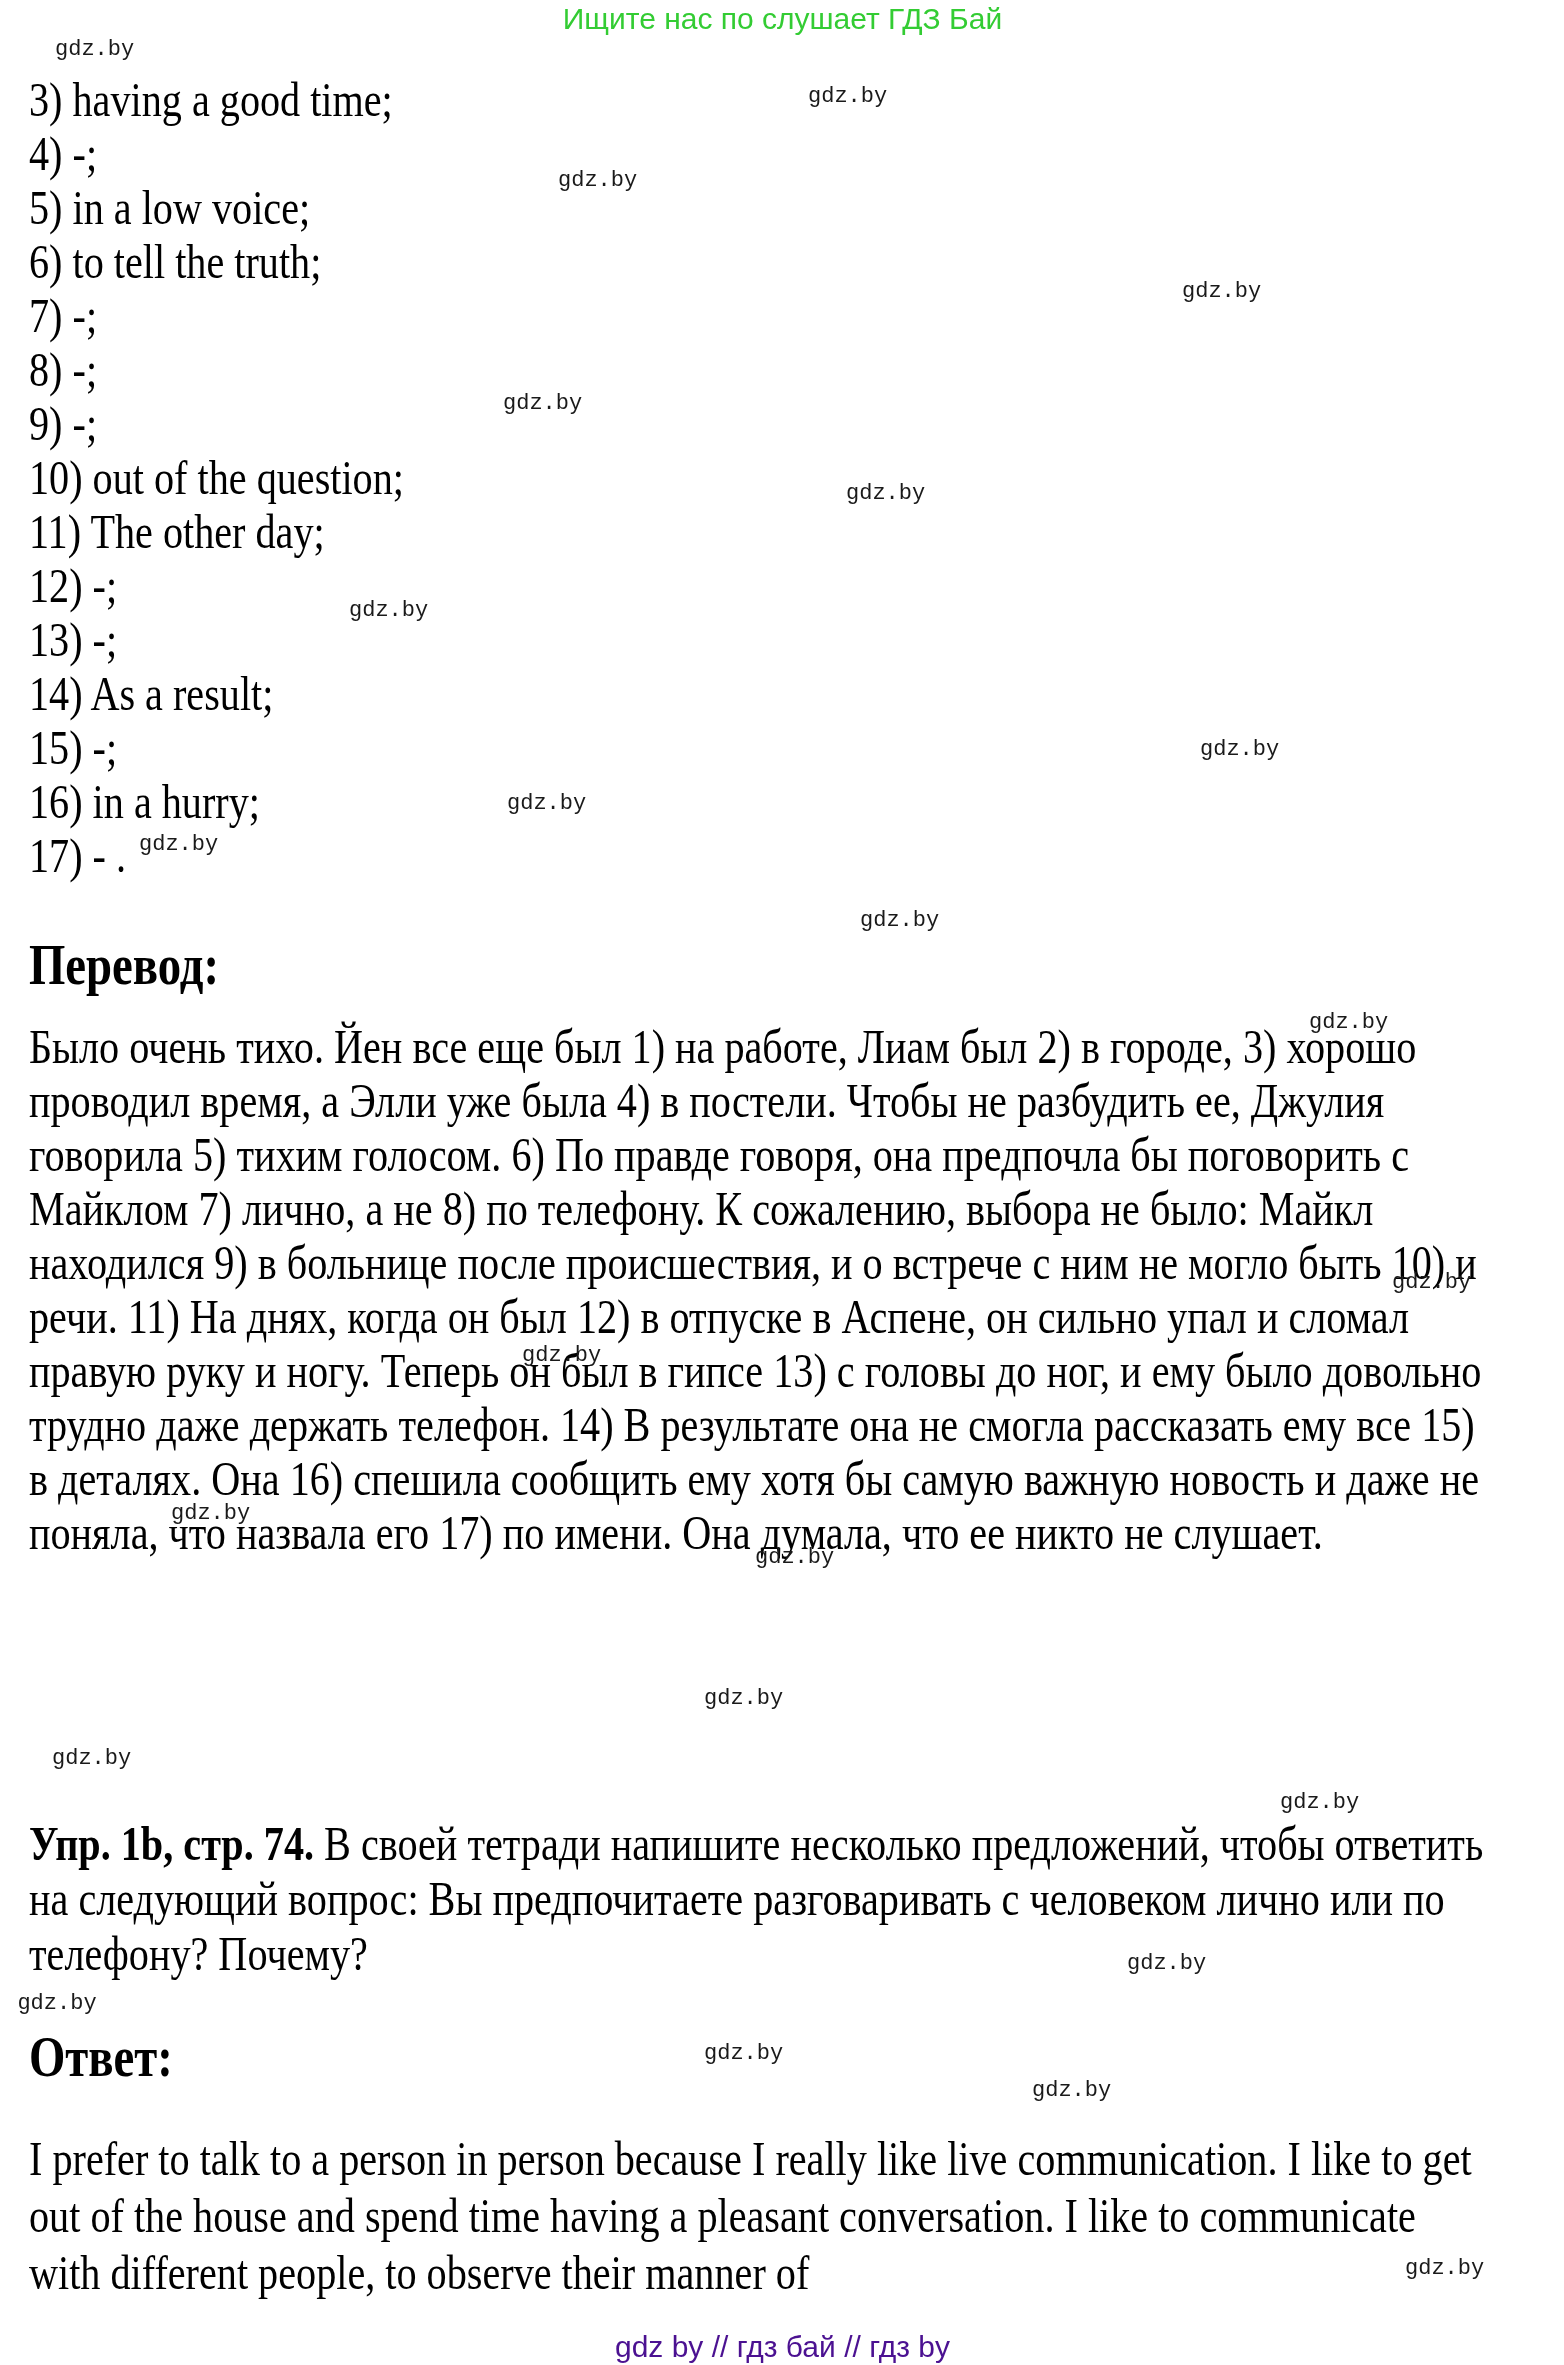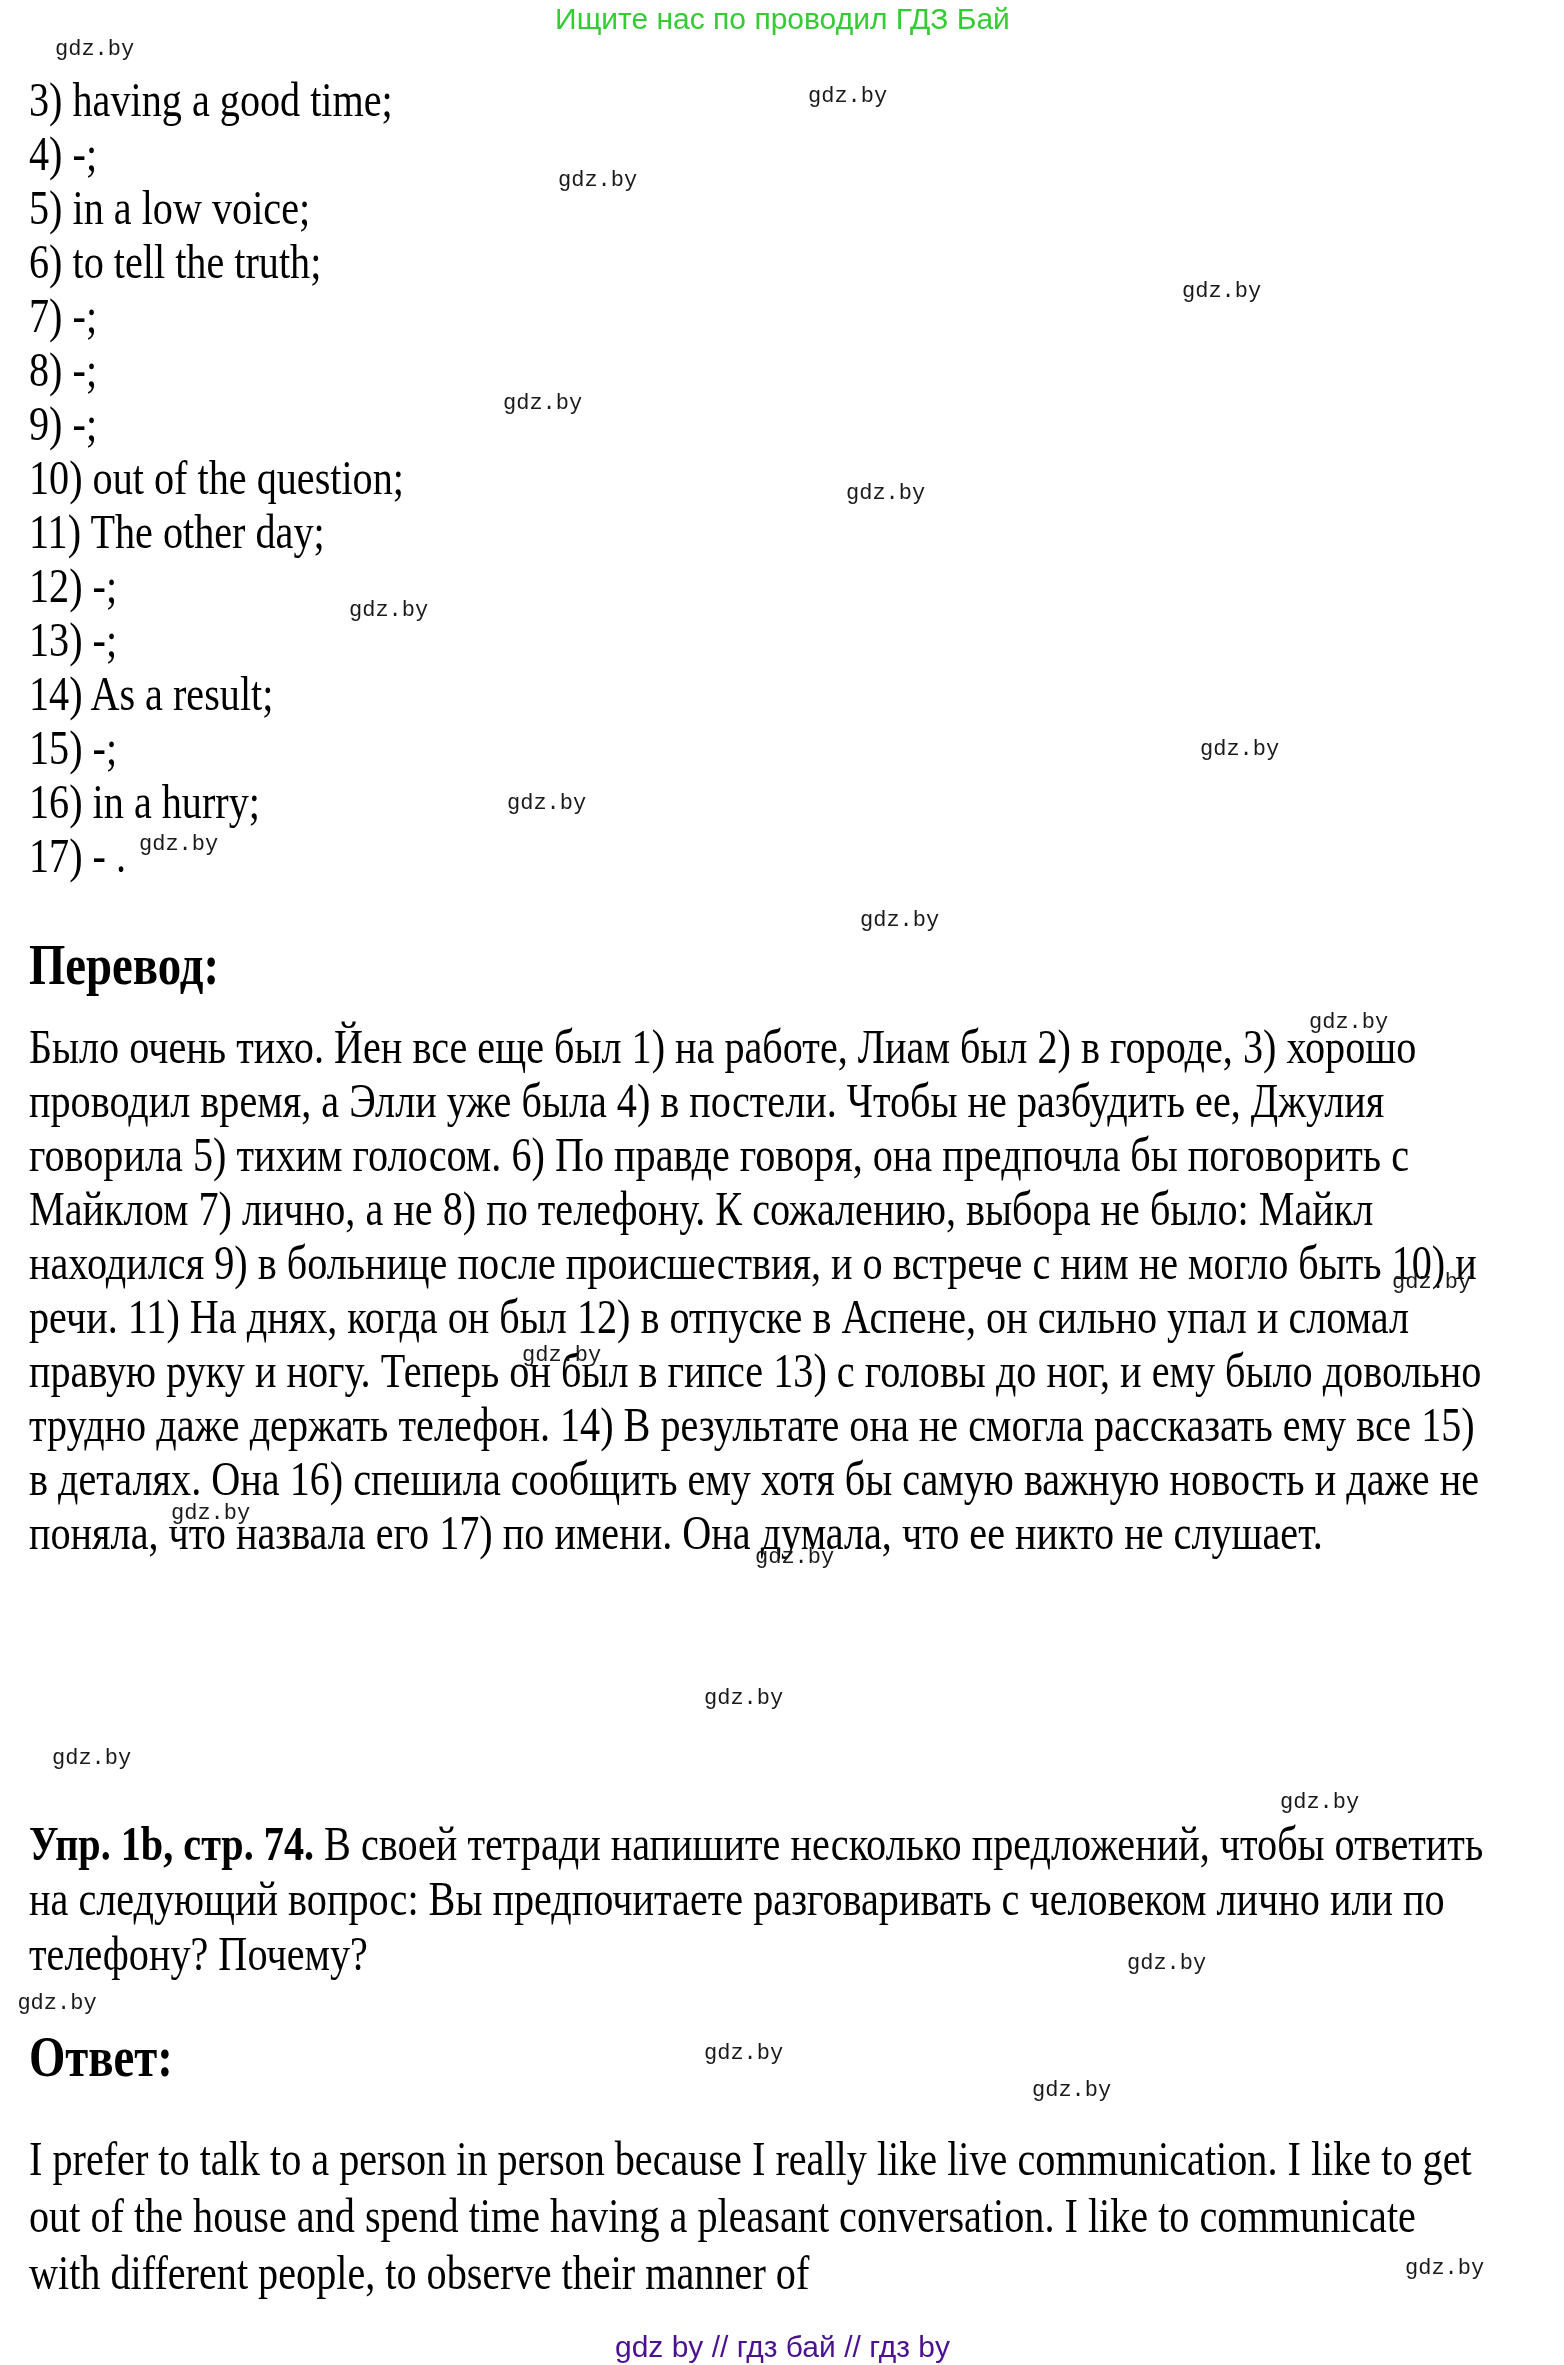--- a/index.html
+++ b/index.html
@@ -51,21 +51,21 @@
     font-family: "Liberation Sans", "DejaVu Sans", sans-serif;
     font-size: 30px;
     color: var(--footer-color, #4b1191);
   }
 </style>
 </head>
 <body>
 
 <div class="page">
 
-  <div class="promo">Ищите нас по проводил ГДЗ Бай</div>
+  <div class="promo">Ищите нас по слушает ГДЗ Бай</div>
 
   <div class="sec answers" id="answers-list">
       <div class="answer-item">3) having a good time;</div>
       <div class="answer-item">4) -;</div>
       <div class="answer-item">5) in a low voice;</div>
       <div class="answer-item">6) to tell the truth;</div>
       <div class="answer-item">7) -;</div>
       <div class="answer-item">8) -;</div>
       <div class="answer-item">9) -;</div>
       <div class="answer-item">10) out of the question;</div>

